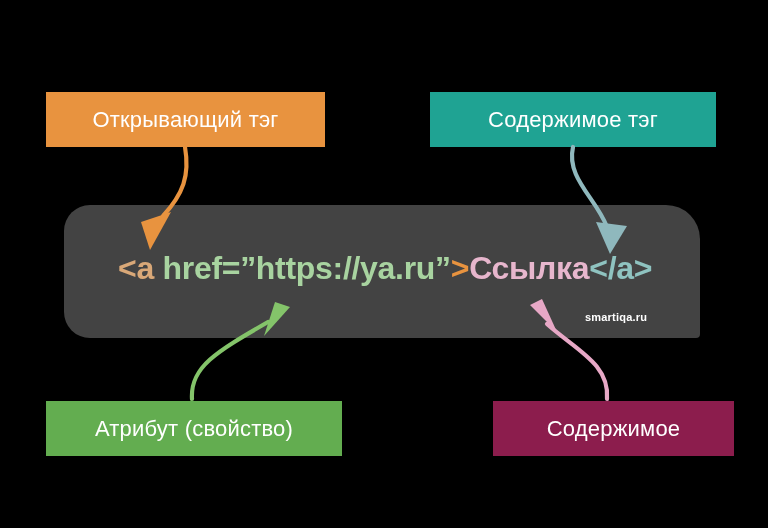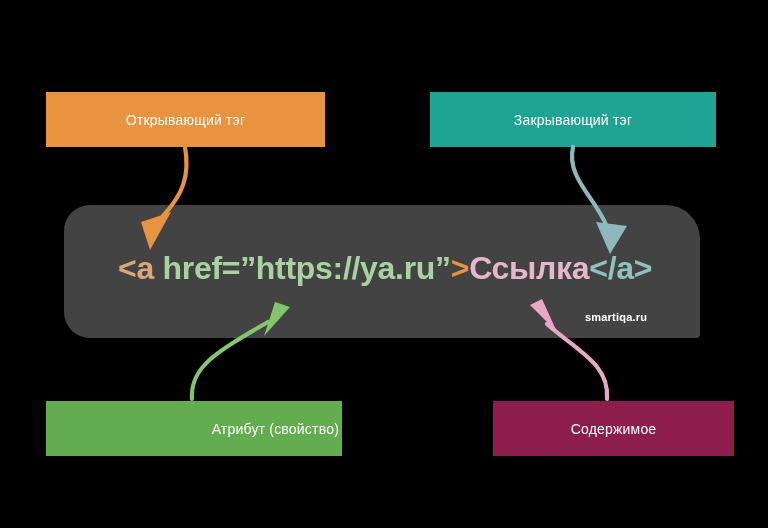--- a/index.html
+++ b/index.html
@@ -17,24 +17,24 @@
     background: #000000;
     overflow: hidden;
   }
   .label-box {
     position: absolute;
     display: flex;
     align-items: center;
     justify-content: center;
     color: #ffffff;
     font-family: "Liberation Sans", sans-serif;
-    font-size: 14px;
+    font-size: 22px;
     letter-spacing: 0.2px;
     box-sizing: border-box;
-    padding: 0 3px;
+    padding: 0 20px;
     white-space: nowrap;
   }
   #box-opening-tag {
     left: 46px;
     top: 92px;
     width: 279px;
     height: 55px;
     background: #e8933f;
   }
   #box-closing-tag {
@@ -43,21 +43,20 @@
     width: 286px;
     height: 55px;
     background: #1fa393;
   }
   #box-attribute {
     left: 46px;
     top: 401px;
     width: 296px;
     height: 55px;
     background: #63ad50;
-    justify-content: flex-end;
   }
   #box-content {
     left: 493px;
     top: 401px;
     width: 241px;
     height: 55px;
     background: #8c1d4d;
   }
   #code-panel {
     position: absolute;
@@ -113,21 +112,21 @@
 
   <div id="code-line"><span class="tok-tag">&lt;a</span><span class="tok-tag">&nbsp;</span><span class="tok-attr">href=”https://ya.ru”</span><span class="tok-gt">&gt;</span><span class="tok-text">Ссылка</span><span class="tok-close">&lt;/a&gt;</span></div>
 
   <div id="watermark">smartiqa.ru</div>
 
   <div class="label-box" id="box-opening-tag">
     <span>Открывающий тэг</span>
   </div>
 
   <div class="label-box" id="box-closing-tag">
-    <span>Закрывающий тэг</span>
+    <span>Содержимое тэг</span>
   </div>
 
   <div class="label-box" id="box-attribute">
     <span>Атрибут (свойство)</span>
   </div>
 
   <div class="label-box" id="box-content">
     <span>Содержимое</span>
   </div>
 

